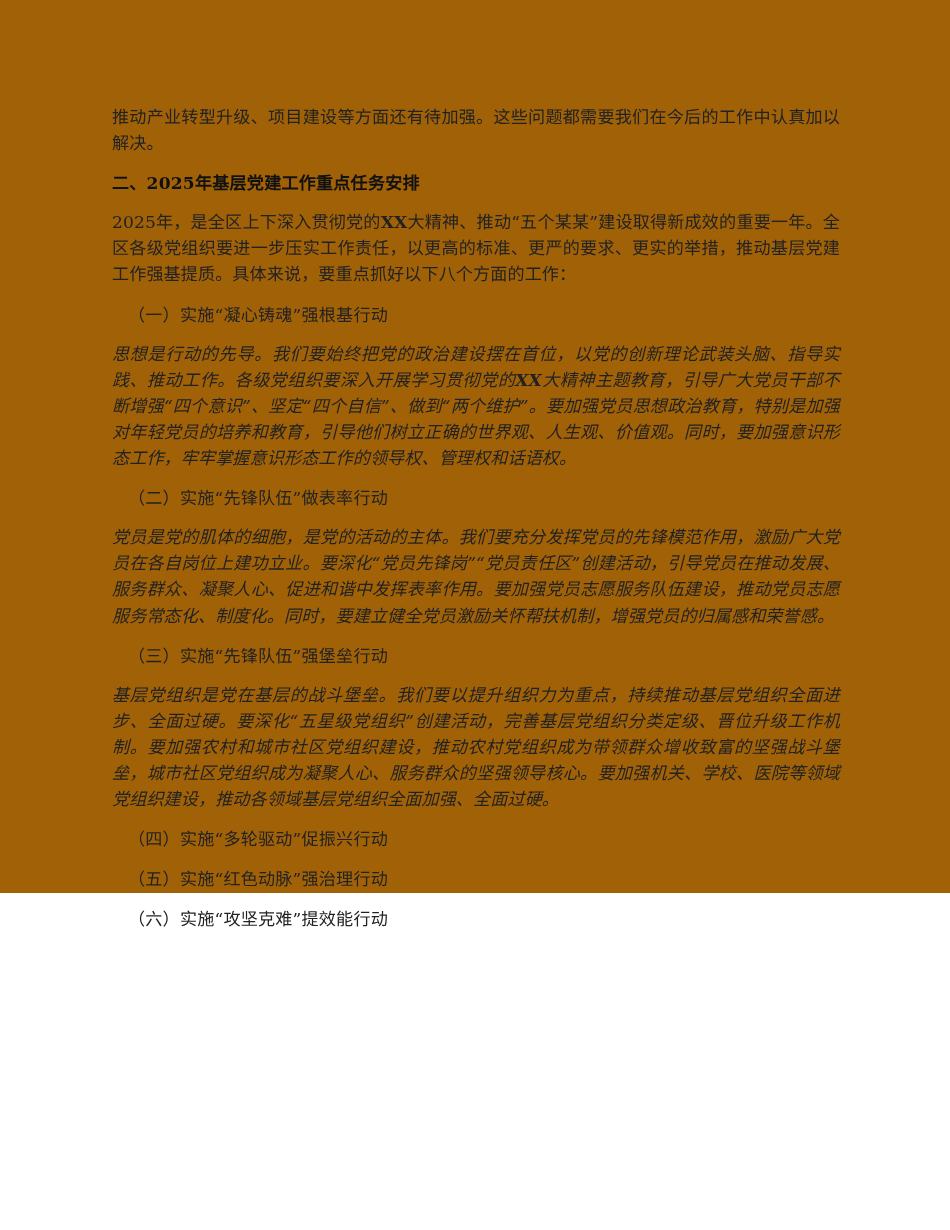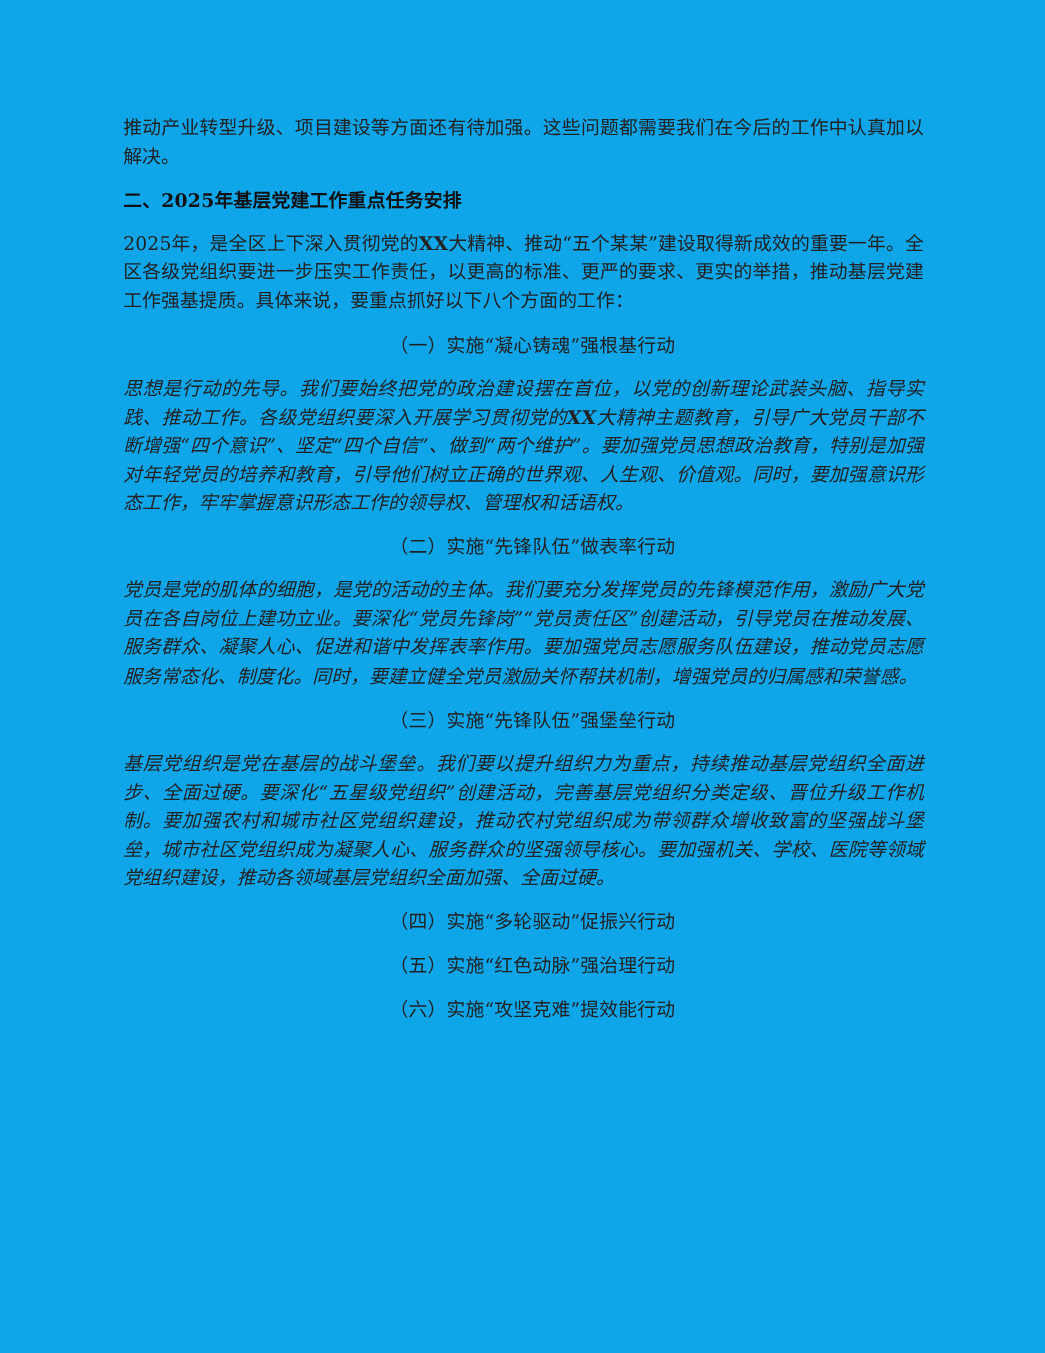--- a/index.html
+++ b/index.html
@@ -12,22 +12,22 @@
     width: 950px;
     height: 1230px;
     overflow: hidden;
     font-family: "DejaVu Serif", "Liberation Serif", serif;
     color: #1a1a1a;
     -webkit-font-smoothing: antialiased;
   }
   .page {
     position: relative;
     width: 950px;
-    height: 1230px;
-    background: #0ea5e9;
+    height: 893px;
+    background: #a16207;
     box-sizing: border-box;
   }
   .doc-body {
     position: absolute;
     left: 112px;
     top: 104px;
     width: 728px;
   }
   
   .para {
@@ -54,21 +54,20 @@
   }
   .sub-heading {
     margin: 0;
     margin-top: 14px;
     font-size: 17.1px;
     line-height: 26.1px;
     font-weight: normal;
     color: #222222;
     text-indent: 16px;
     letter-spacing: 0.2px;
-    text-align: center;
   }
   .sub-heading + .para {
     margin-top: 13px;
     font-style: italic;
   }
   
   .tok-bold {
     font-weight: bold;
     margin-top: 24px;
   }

